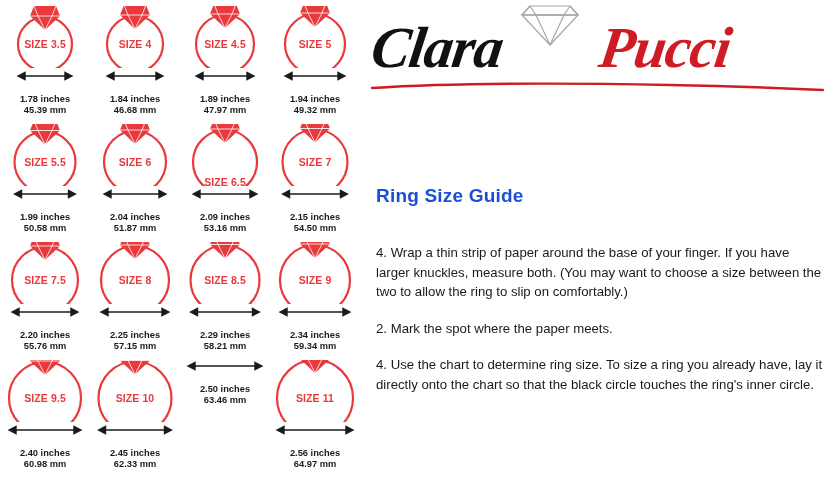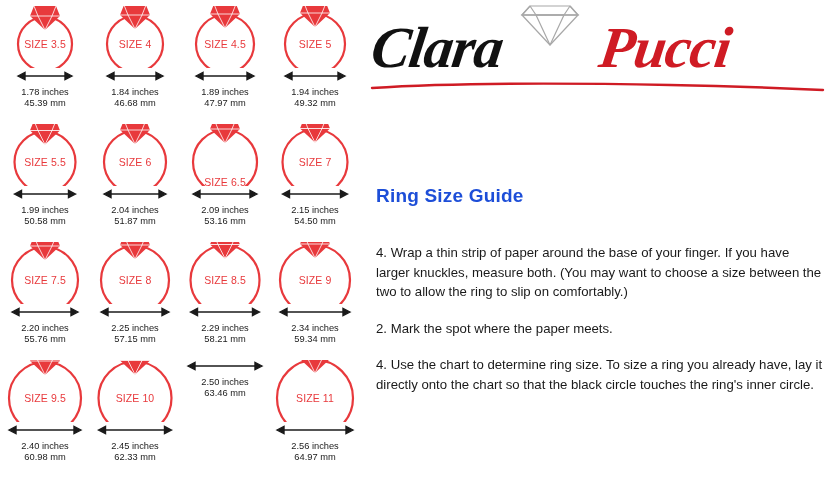--- a/index.html
+++ b/index.html
@@ -17,20 +17,21 @@
     background: #ffffff;
   }
 
   
   #grid {
     position: absolute;
     left: 0; top: 0;
     width: 362px;
     height: 501px;
     padding: 4px 0 8px 0;
+    font-weight: bold;
   }
   .grid-row {
     display: flex;
     height: 118px;
     width: 362px;
   }
   .cell {
     width: 90px;
     position: relative;
     display: flex;
@@ -54,21 +55,21 @@
     font-family: "Liberation Sans", sans-serif;
     letter-spacing: .1px;
   }
   .arrow-wrap {
     width: 84px;
     height: 14px;
     position: relative;
     margin-top: 1px;
   }
   .measures {
-    margin-top: 4px;
+    margin-top: 11px;
     text-align: center;
     font-size: 9.3px;
     line-height: 11.2px;
     color: #1a1a1a;
     font-family: "Liberation Sans", sans-serif;
   }
 
   
   #right {
     position: absolute;

